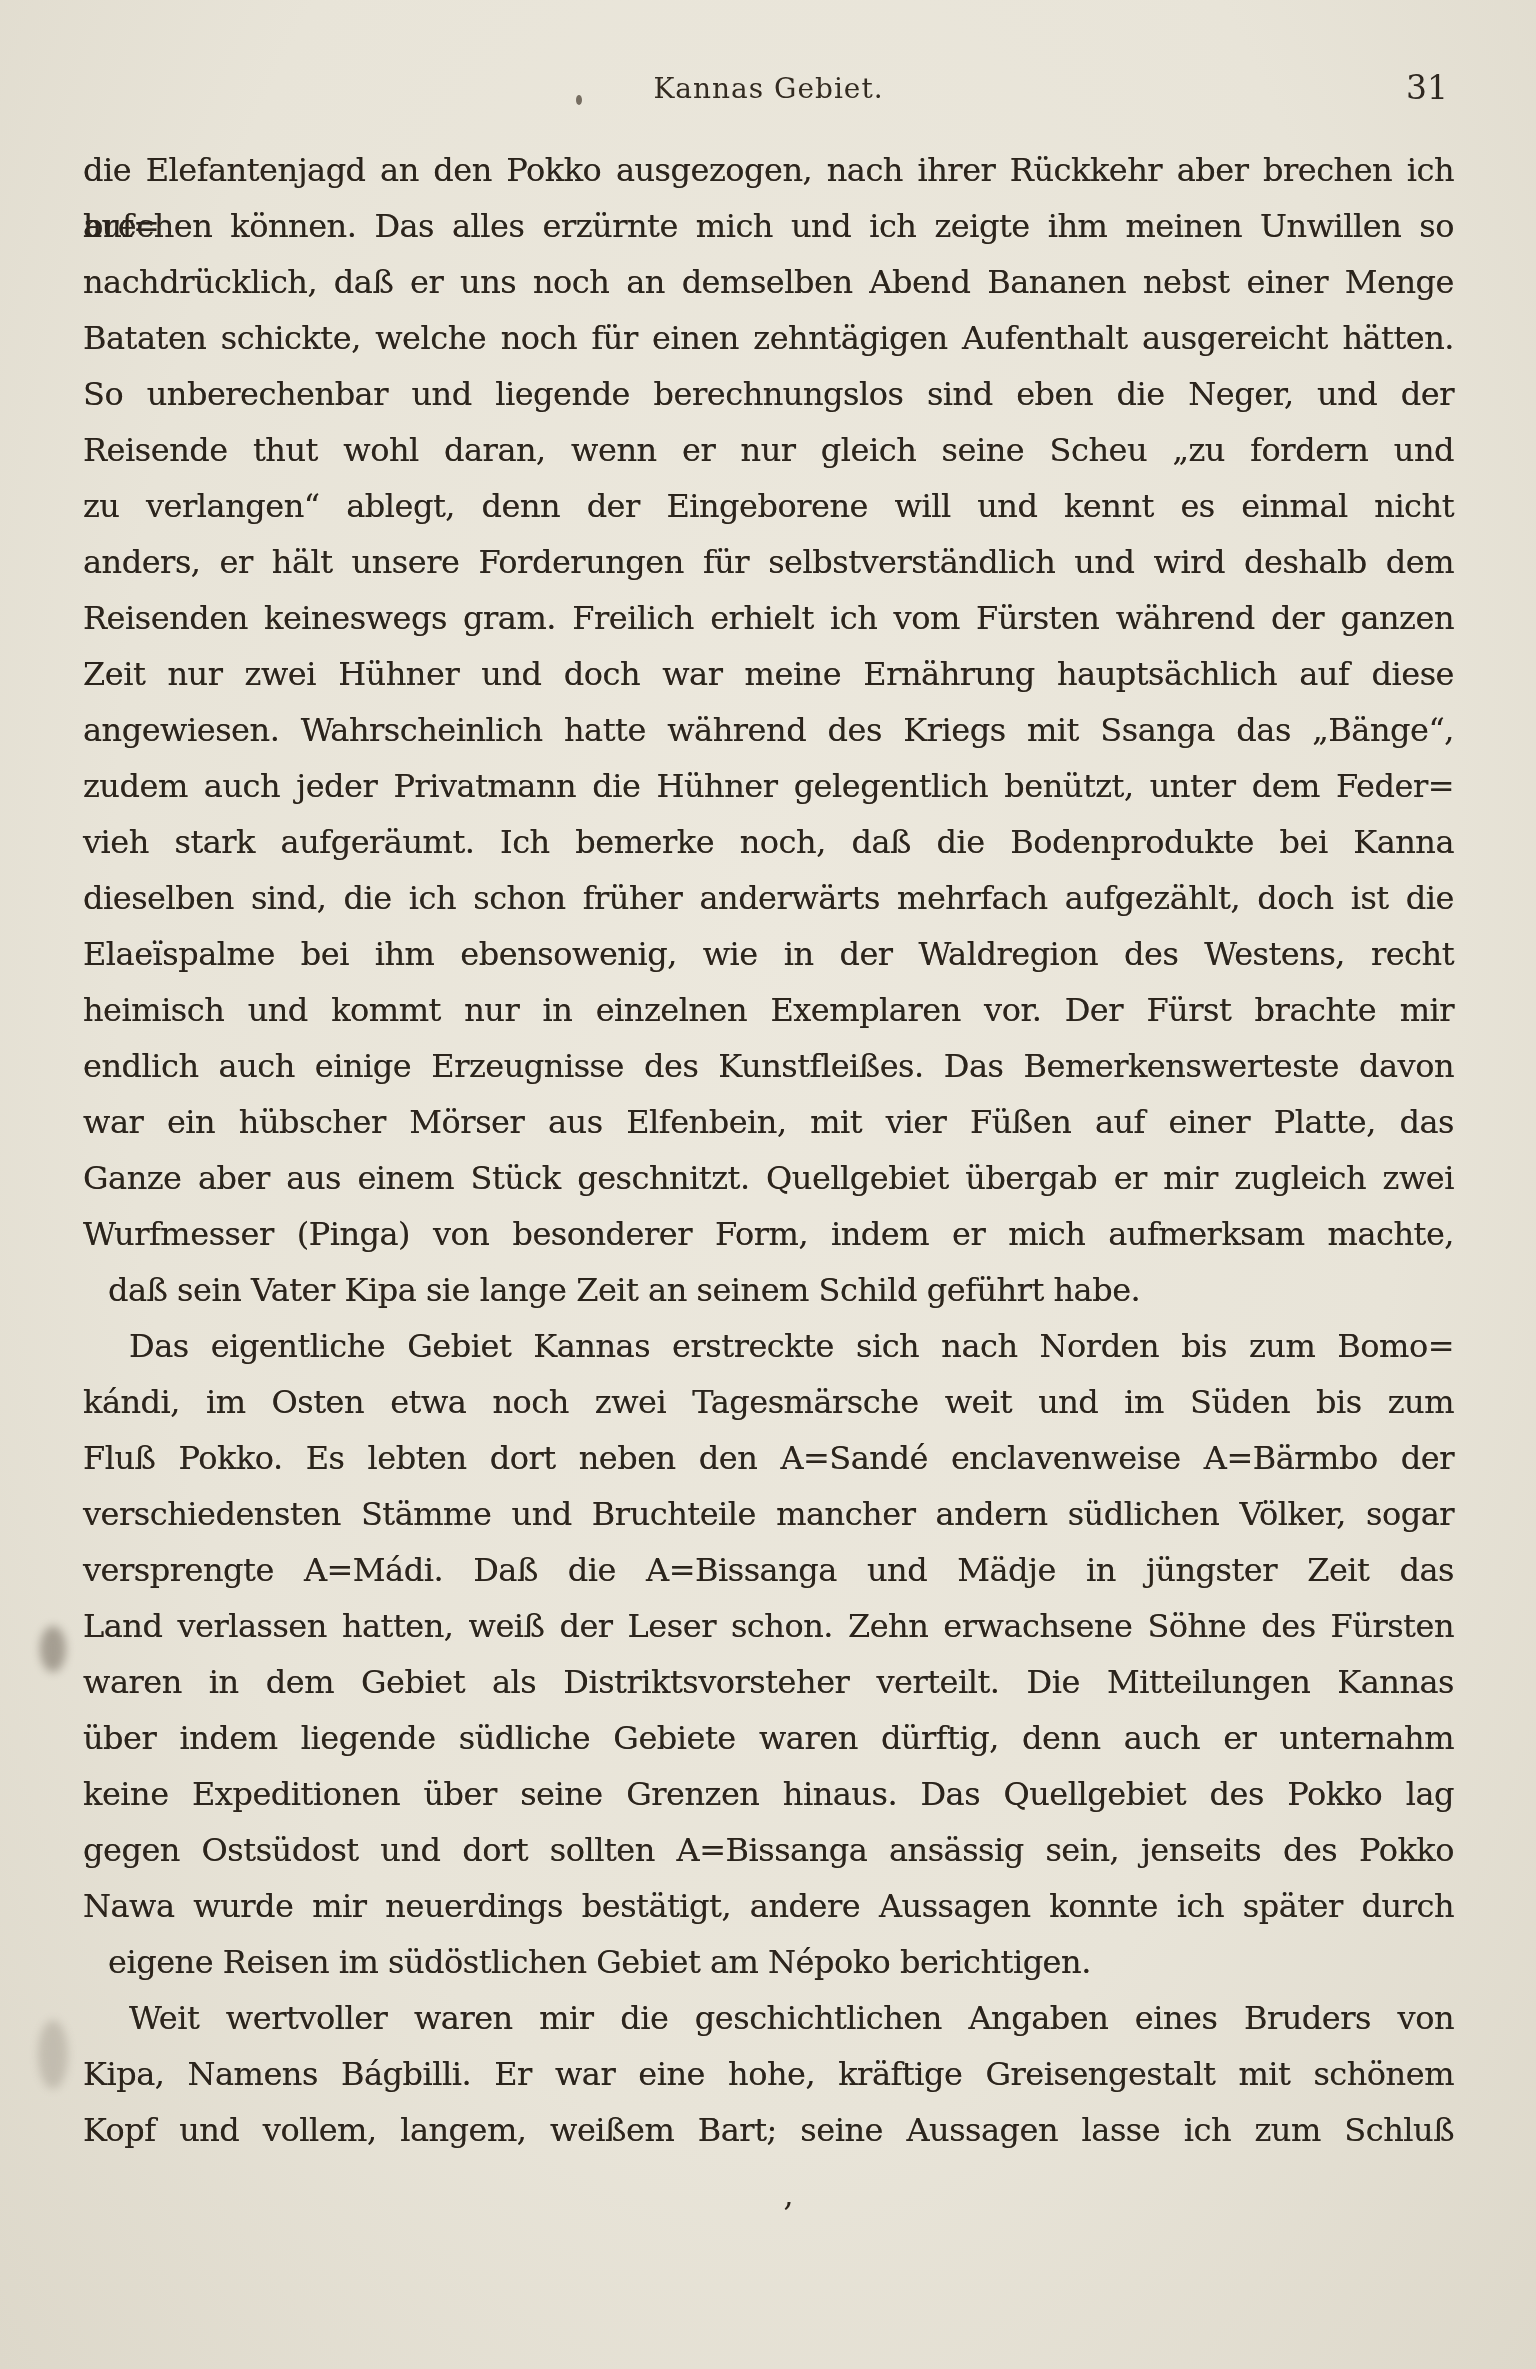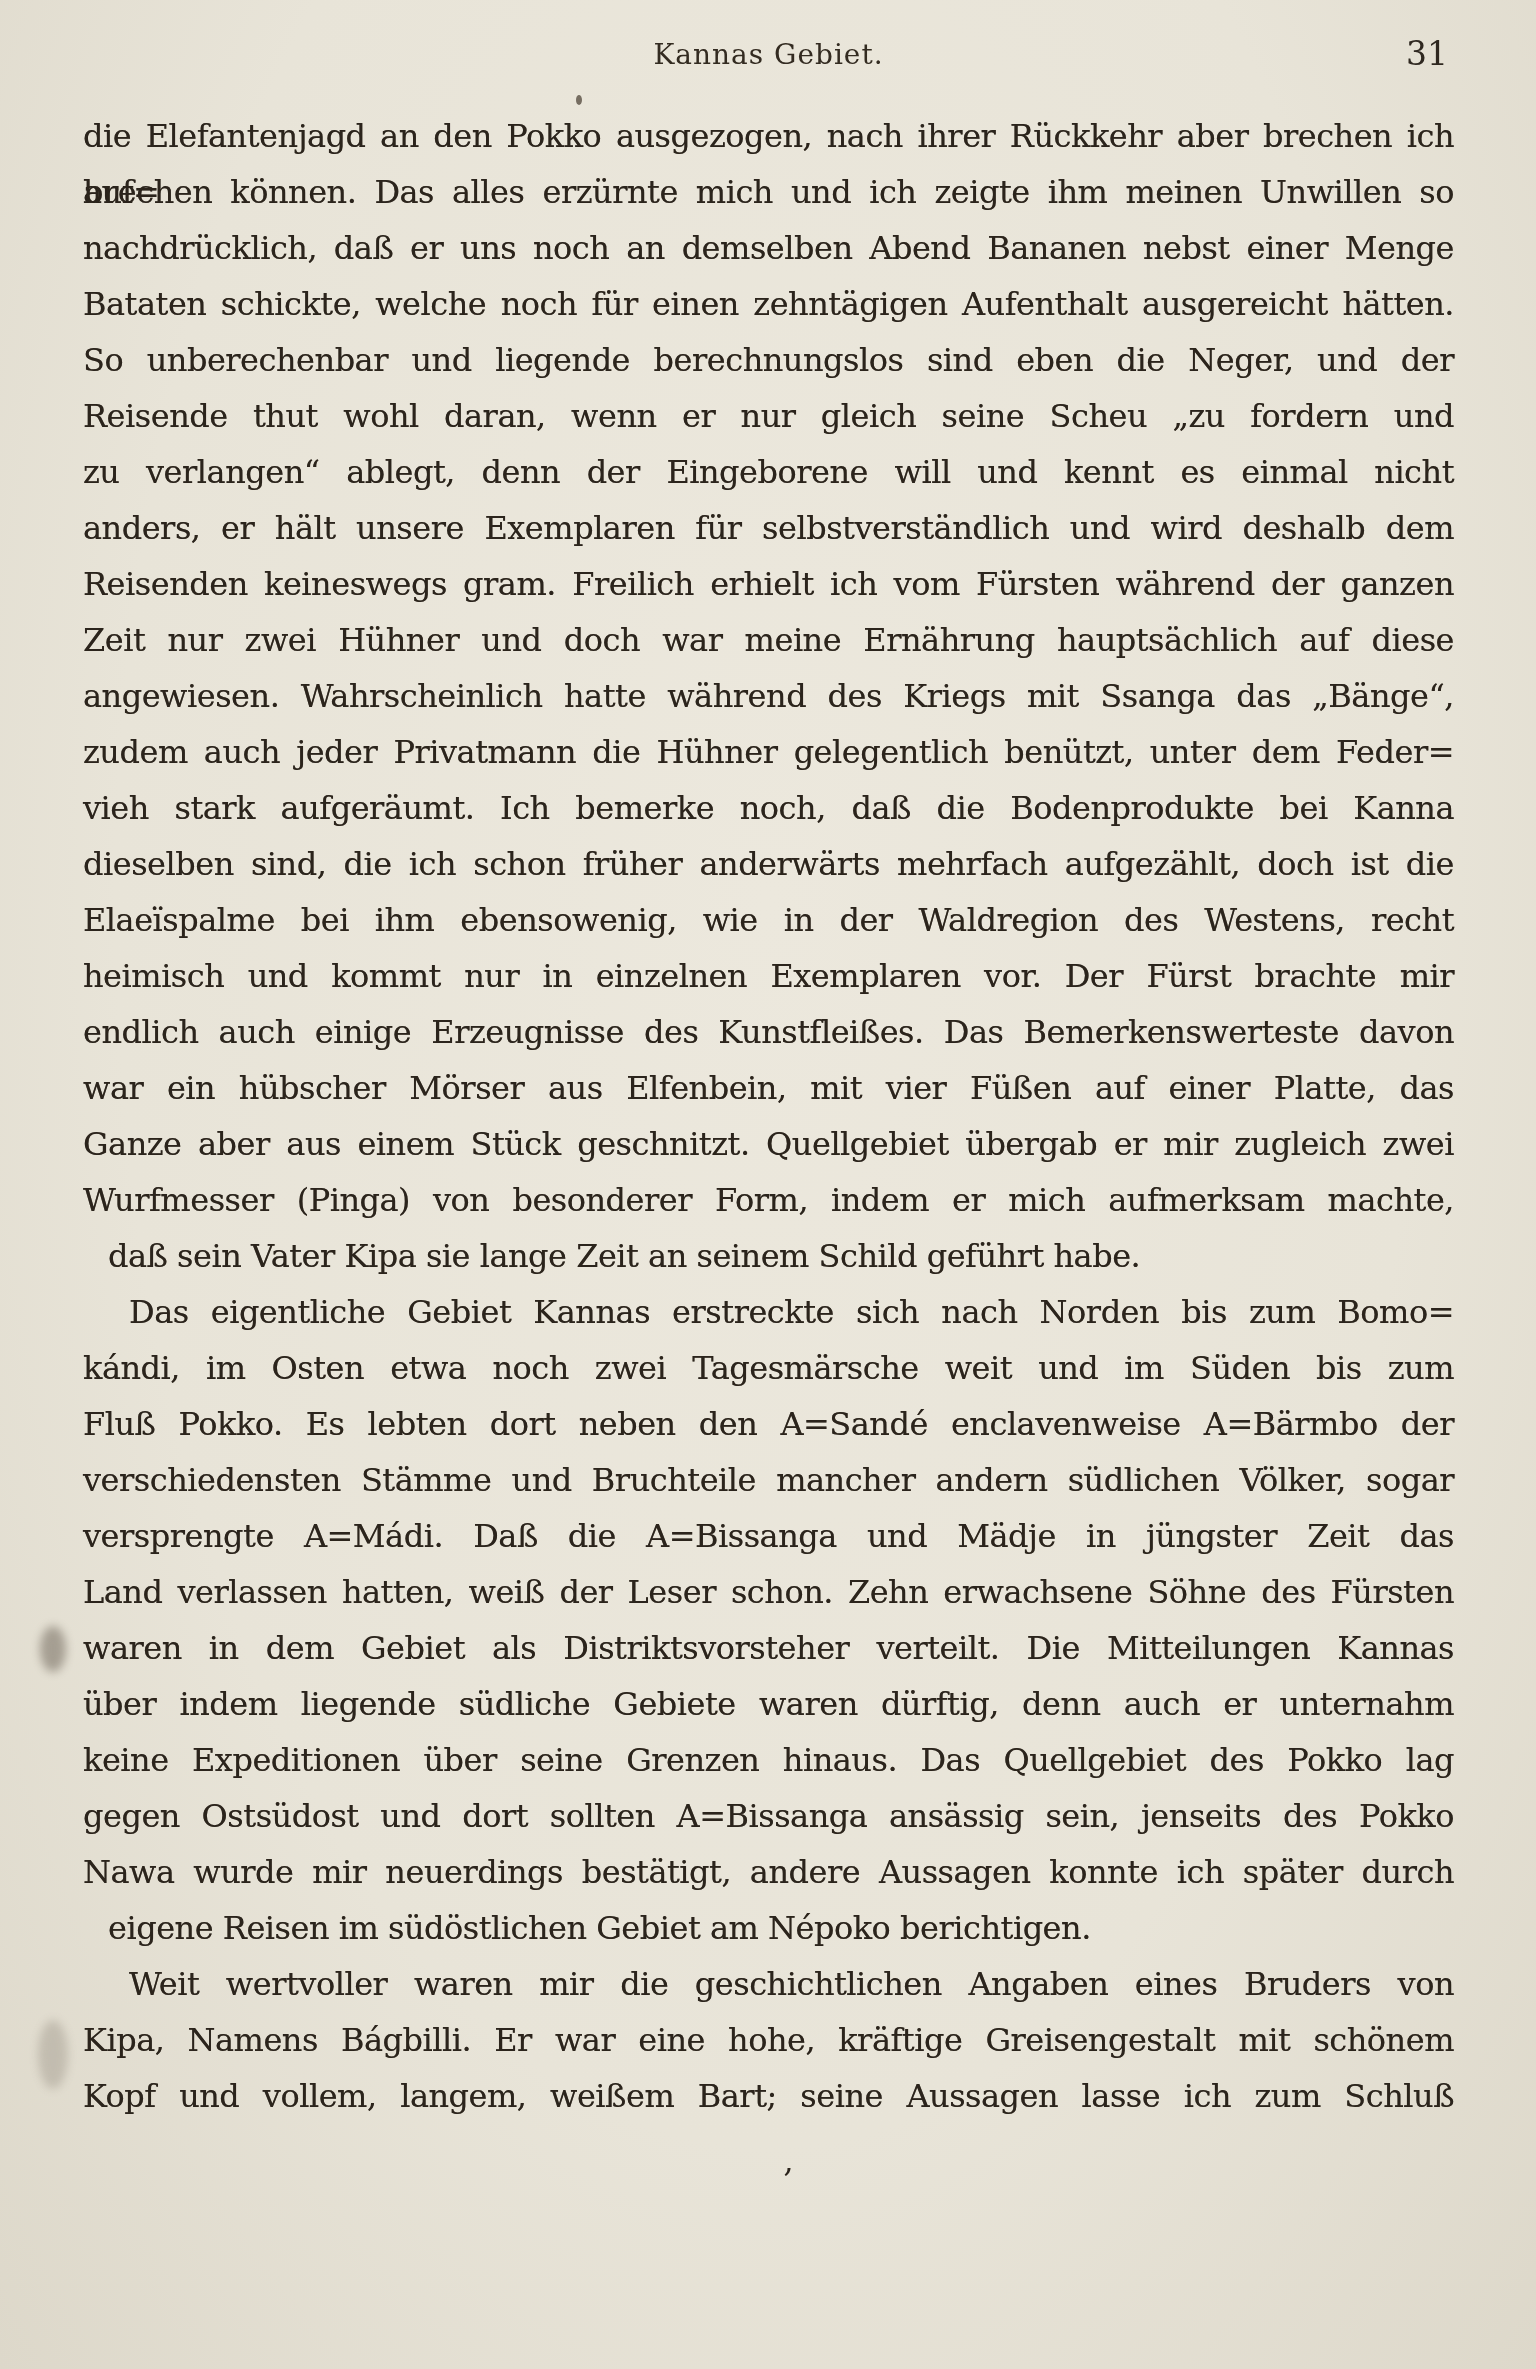--- a/index.html
+++ b/index.html
@@ -10,21 +10,21 @@
   .page {
     position: relative;
     width: 1537px;
     height: 2369px;
     margin: 0 auto;
     background: radial-gradient(ellipse at 50% 38%, #ece8dd 0%, #e8e4d8 60%, #ddd8ca 100%);
     color: #2b241c;
     font-family: "DejaVu Serif", "Liberation Serif", serif;
     overflow: hidden;
     box-sizing: border-box;
-    padding: 38px 83px 0 83px;
+    padding: 72px 83px 0 83px;
   }
   .header {
     position: relative;
     height: 44px;
     margin-bottom: 26px;
   }
   .running-title {
     position: absolute;
     left: 0;
     right: 0;
@@ -106,21 +106,21 @@
 
   <div class="body-text" id="paragraphs">
       <div class="paragraph">
         <div class="line">die Elefantenjagd an den Pokko ausgezogen, nach ihrer Rückkehr aber brechen ich auf=</div>
         <div class="line">brechen können. Das alles erzürnte mich und ich zeigte ihm meinen Unwillen so</div>
         <div class="line">nachdrücklich, daß er uns noch an demselben Abend Bananen nebst einer Menge</div>
         <div class="line">Bataten schickte, welche noch für einen zehntägigen Aufenthalt ausgereicht hätten.</div>
         <div class="line">So unberechenbar und liegende berechnungslos sind eben die Neger, und der</div>
         <div class="line">Reisende thut wohl daran, wenn er nur gleich seine Scheu „zu fordern und</div>
         <div class="line">zu verlangen“ ablegt, denn der Eingeborene will und kennt es einmal nicht</div>
-        <div class="line">anders, er hält unsere Exemplaren für selbstverständlich und wird deshalb dem</div>
+        <div class="line">anders, er hält unsere Forderungen für selbstverständlich und wird deshalb dem</div>
         <div class="line">Reisenden keineswegs gram. Freilich erhielt ich vom Fürsten während der ganzen</div>
         <div class="line">Zeit nur zwei Hühner und doch war meine Ernährung hauptsächlich auf diese</div>
         <div class="line">angewiesen. Wahrscheinlich hatte während des Kriegs mit Ssanga das „Bänge“,</div>
         <div class="line">zudem auch jeder Privatmann die Hühner gelegentlich benützt, unter dem Feder=</div>
         <div class="line">vieh stark aufgeräumt. Ich bemerke noch, daß die Bodenprodukte bei Kanna</div>
         <div class="line">dieselben sind, die ich schon früher anderwärts mehrfach aufgezählt, doch ist die</div>
         <div class="line">Elaeïspalme bei ihm ebensowenig, wie in der Waldregion des Westens, recht</div>
         <div class="line">heimisch und kommt nur in einzelnen Exemplaren vor. Der Fürst brachte mir</div>
         <div class="line">endlich auch einige Erzeugnisse des Kunstfleißes. Das Bemerkenswerteste davon</div>
         <div class="line">war ein hübscher Mörser aus Elfenbein, mit vier Füßen auf einer Platte, das</div>

